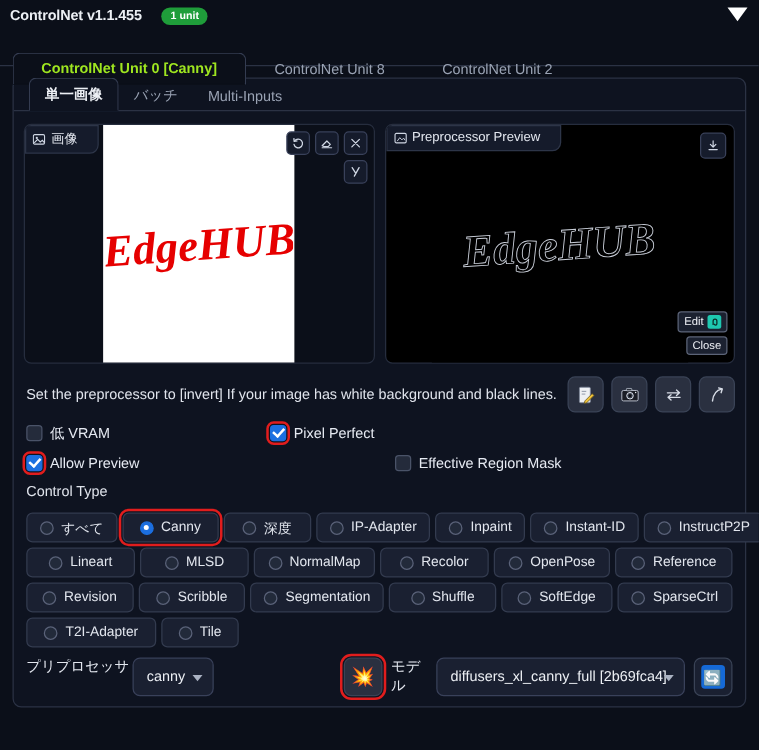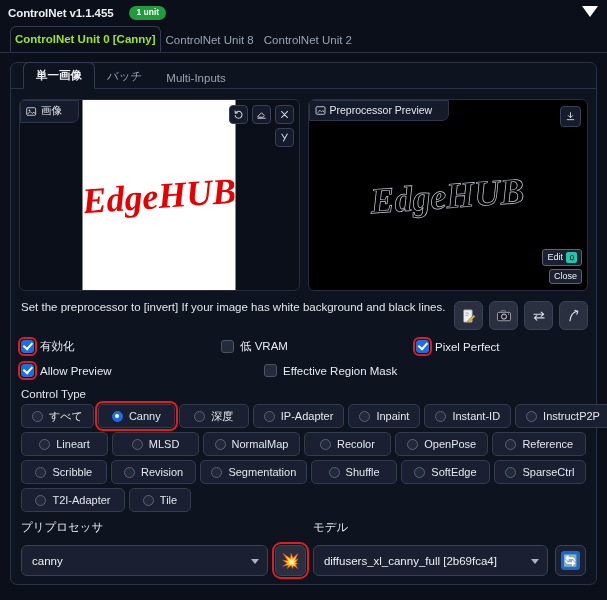--- a/index.html
+++ b/index.html
@@ -21,22 +21,22 @@
   }
   .collapse-caret {
     position:absolute; right:9px; top:6px; width:0; height:0;
     border-left:8px solid transparent; border-right:8px solid transparent;
     border-top:11px solid #ffffff; cursor:pointer;
   }
 
   
   .unit-tabs { display:flex; align-items:flex-end; height:27px; padding-left:10px;
                border-bottom:1px solid #2b3244; }
-  .utab { font-size:11.5px; padding:6px 4px 6px; color:#9aa3b4; cursor:pointer;
-          border:1px solid transparent; border-bottom:none; position:relative; top:0; }
+  .utab { font-size:11.5px; padding:6px 22px 6px; color:#9aa3b4; cursor:pointer;
+          border:1px solid transparent; border-bottom:none; position:relative; top:16px; }
   .utab.active { color:#9fe620; font-weight:bold; background:#0b0f19;
                  border:1px solid #343c51; border-bottom:1px solid #0b0f19;
                  border-radius:6px 6px 0 0; }
 
   
   .panel { margin:9px 10px 8px 10px; border:1px solid #2b3244; border-radius:7px;
            background:#0e1320; padding:0 0 8px 0; }
   .in-tabs { display:flex; align-items:flex-end; height:26px; padding-left:12px;
              border-bottom:1px solid #2b3244; }
   .itab { font-size:11.5px; padding:5px 12px; color:#9aa3b4; cursor:pointer;
@@ -85,56 +85,56 @@
     display:flex; align-items:center; gap:3px; cursor:pointer; line-height:1;
   }
   .ec-ic { width:11px; height:11px; background:#1ec8b0; border-radius:2px;
            display:flex; align-items:center; justify-content:center; }
   .ec-ic svg { width:8px; height:8px; }
 
   .edge-art { position:absolute; inset:0; display:flex; align-items:center;
               justify-content:center; }
 
   
-  .hint-row { display:flex; align-items:flex-start; padding:10px 8px 4px 10px; gap:6px; }
+  .hint-row { display:flex; align-items:center; padding:10px 8px 4px 10px; gap:6px; }
   .hint-text { flex:1; font-size:11.5px; color:#e0e4ec; }
   .ibtn { width:29px; height:29px; background:#2a3040; border:1px solid #3a4356;
           border-radius:6px; display:flex; align-items:center; justify-content:center;
           cursor:pointer; font-size:15px; line-height:1; }
   .ibtn svg { width:16px; height:16px; }
 
   
   .cb-row { display:flex; align-items:center; padding:5px 10px; }
   .cb { display:flex; align-items:center; gap:6px; font-size:11.5px; color:#e6eaf2;
         cursor:pointer; }
   .box { width:13px; height:13px; border-radius:3px; border:1px solid #4a5368;
          background:#242b3b; display:flex; align-items:center; justify-content:center;
          flex:0 0 auto; }
   .box.on { background:#1c6fe0; border-color:#1c6fe0; }
   .box.on::after { content:""; width:4px; height:7px; border:solid #fff;
                    border-width:0 2px 2px 0; transform:rotate(42deg) translate(-1px,-1px); }
   .hl { outline:2px solid #e11d1d; outline-offset:1px; }
 
   
-  .sec-label { font-size:11.5px; color:#e0e4ec; padding:6px 10px 4px; }
+  .sec-label { font-size:11.5px; color:#e0e4ec; padding:6px 10px 10px; }
   .ct-wrap { padding:0 10px; display:flex; flex-direction:column; gap:4px; }
   .ct-row { display:flex; gap:4px; }
   .ct { display:flex; align-items:center; justify-content:center; gap:6px;
         background:#1a2031; border:1px solid #333b4f; border-radius:5px;
         height:24px; padding:0 10px; font-size:11px; color:#e2e6ee; cursor:pointer;
         white-space:nowrap; }
   .radio { width:11px; height:11px; border-radius:50%; border:1px solid #5a6279;
            background:#222a3a; flex:0 0 auto; display:flex; align-items:center;
            justify-content:center; }
   .radio.on { border-color:#1c6fe0; background:#1c6fe0; }
   .radio.on::after { content:""; width:4px; height:4px; border-radius:50%; background:#fff; }
 
   
   .bot { display:flex; align-items:flex-end; gap:7px; padding:8px 10px 0 10px; }
-  .fld { display:flex; flex-direction:column; gap:10px; }
+  .fld { display:flex; gap:3px; }
   .fld.pre { width:252px; }
   .fld.mod { width:240px; }
   .fld-label { font-size:11.5px; color:#e3e7ef; }
   .select { position:relative; height:31px; background:#1a2031; border:1px solid #39415a;
             border-radius:6px; display:flex; align-items:center; padding:0 22px 0 10px;
             font-size:11.5px; color:#eceff4; cursor:pointer; overflow:hidden;
             white-space:nowrap; }
   .select .arw { position:absolute; right:8px; top:50%; width:0; height:0;
                  margin-top:-2px; border-left:4px solid transparent;
                  border-right:4px solid transparent; border-top:5px solid #aab2c2; }
@@ -279,36 +279,32 @@
       </div>
       <div class="ibtn">
         <svg viewBox="0 0 22 22">
           <path d="M5.5 17.5 C6.5 9 10 5.5 15.5 4.5" fill="none" stroke="#d7dce6" stroke-width="1.6" stroke-linecap="round"></path>
           <path d="M12.2 3.2 L16.2 4.4 L15 8.4" fill="none" stroke="#d7dce6" stroke-width="1.6" stroke-linecap="round" stroke-linejoin="round"></path>
         </svg>
       </div>
     </div>
 
     <div class="cb-row">
-      <div class="cb" style="width:200px">
-        <span class="box on hl"></span>
-        <span>有効化</span>
-      </div>
       <div class="cb" style="width:195px">
         <span class="box"></span>
         <span>低 VRAM</span>
       </div>
       <div class="cb">
         <span class="box on hl"></span>
         <span>Pixel Perfect</span>
       </div>
     </div>
 
     <div class="cb-row">
-      <div class="cb" style="width:243px">
+      <div class="cb" style="width:295px">
         <span class="box on hl"></span>
         <span>Allow Preview</span>
       </div>
       <div class="cb">
         <span class="box"></span>
         <span>Effective Region Mask</span>
       </div>
     </div>
 
     <div class="sec-label">Control Type</div>
@@ -367,25 +363,25 @@
         </div>
         <div class="ct" style="flex:1.1">
           <span class="radio"></span>
           <span>Reference</span>
         </div>
       </div>
 
       <div class="ct-row">
         <div class="ct" style="flex:1">
           <span class="radio"></span>
+          <span>Revision</span>
+        </div>
+        <div class="ct" style="flex:1">
+          <span class="radio"></span>
           <span>Scribble</span>
-        </div>
-        <div class="ct" style="flex:1">
-          <span class="radio"></span>
-          <span>Revision</span>
         </div>
         <div class="ct" style="flex:1.3">
           <span class="radio"></span>
           <span>Segmentation</span>
         </div>
         <div class="ct" style="flex:1">
           <span class="radio"></span>
           <span>Shuffle</span>
         </div>
         <div class="ct" style="flex:1.05">

